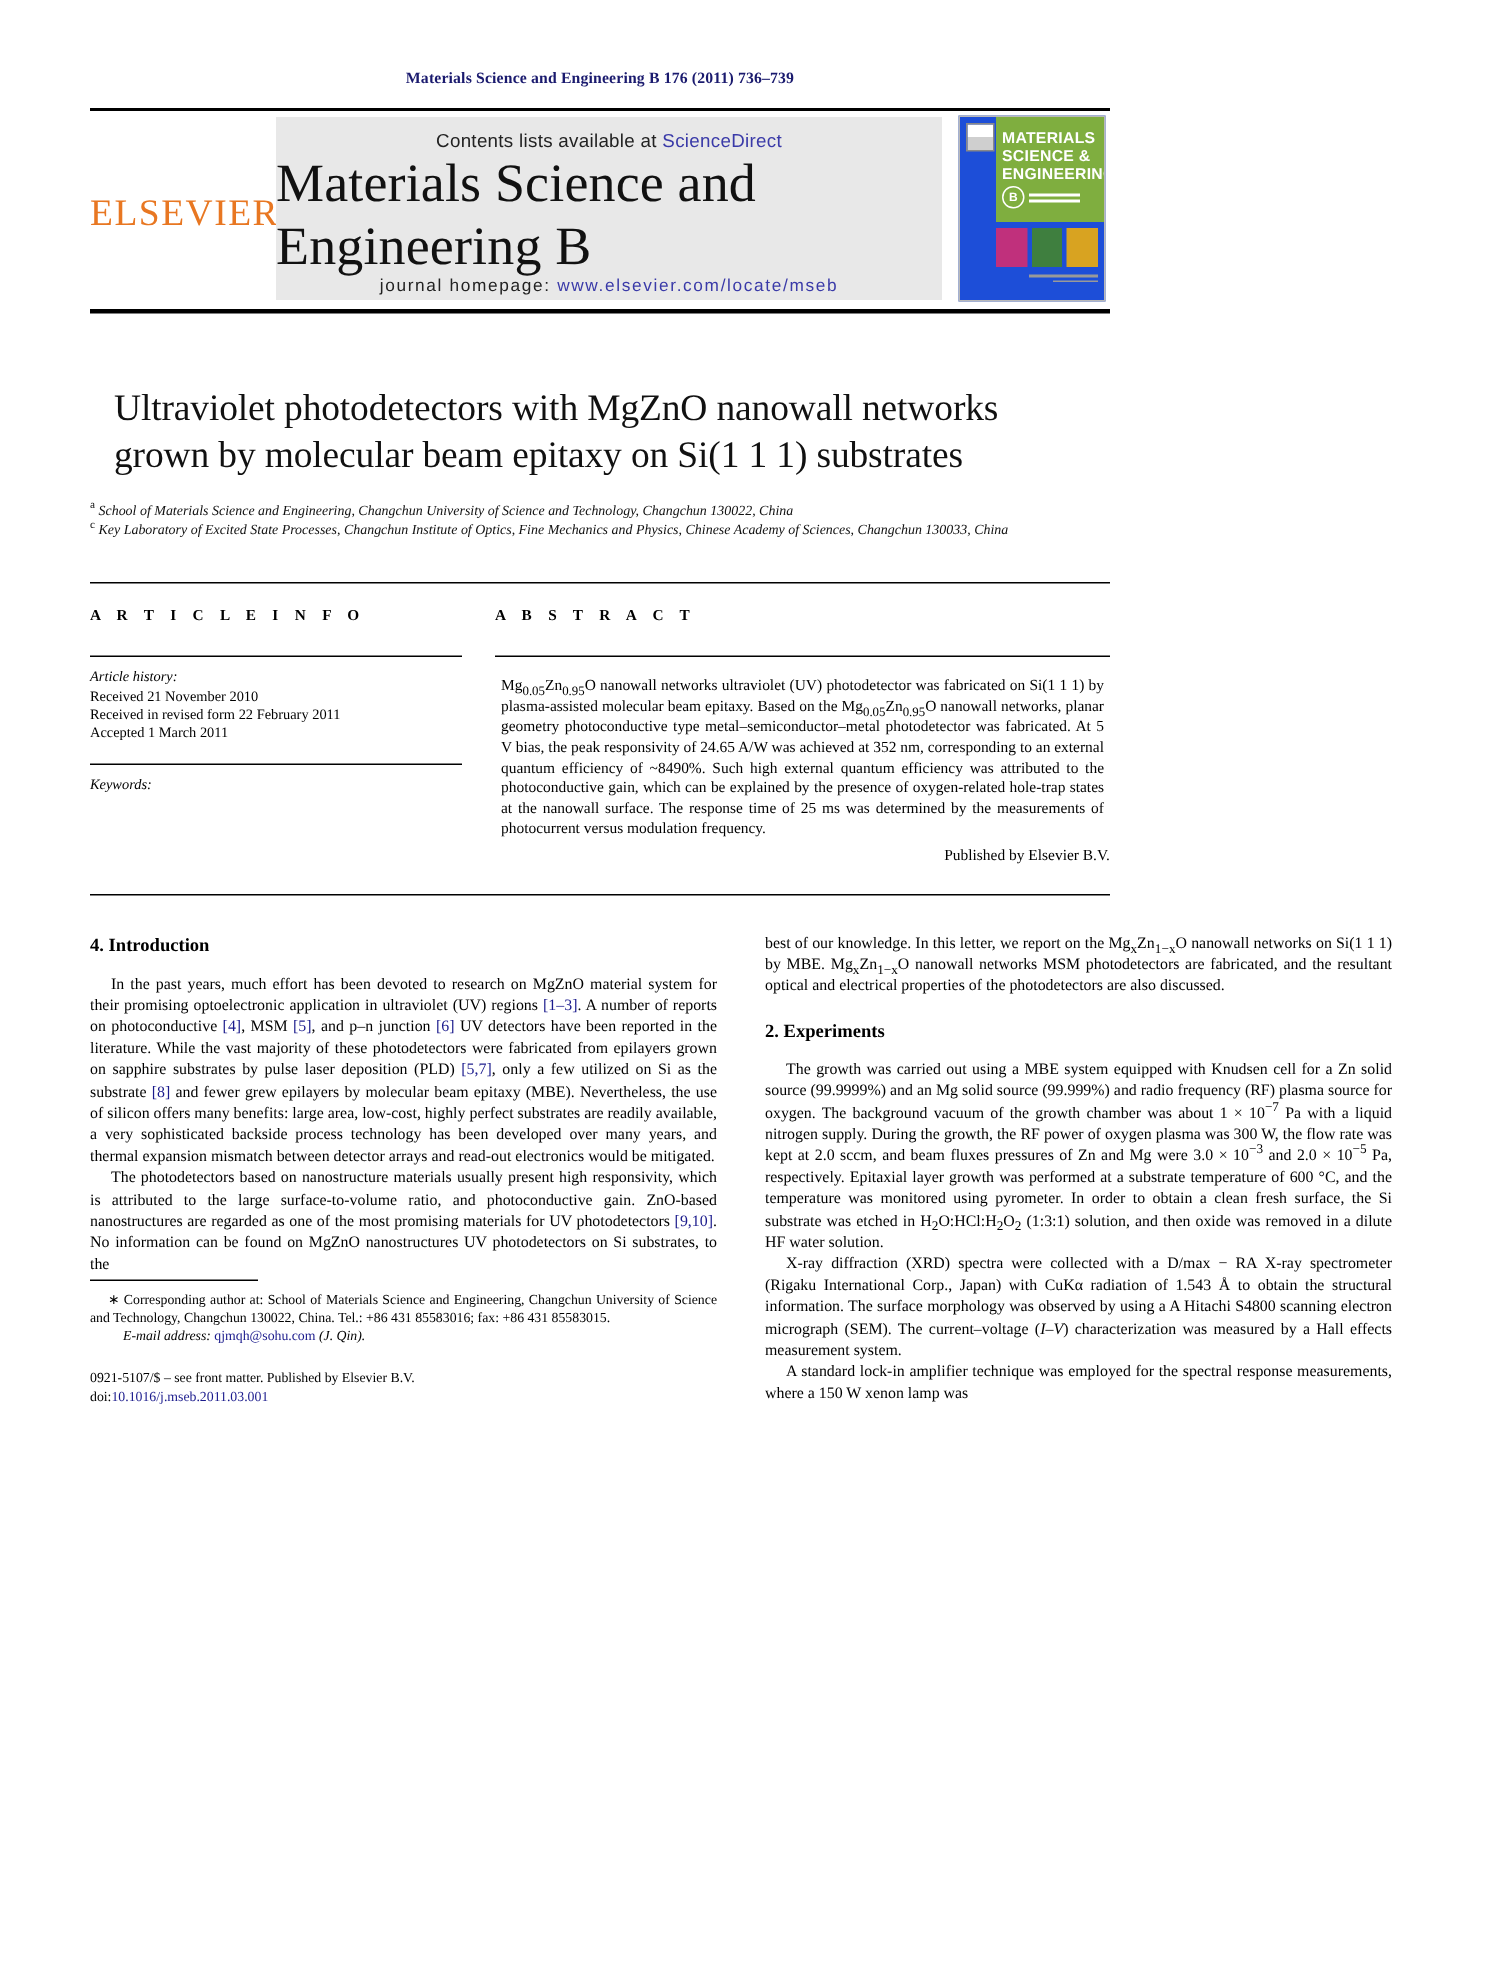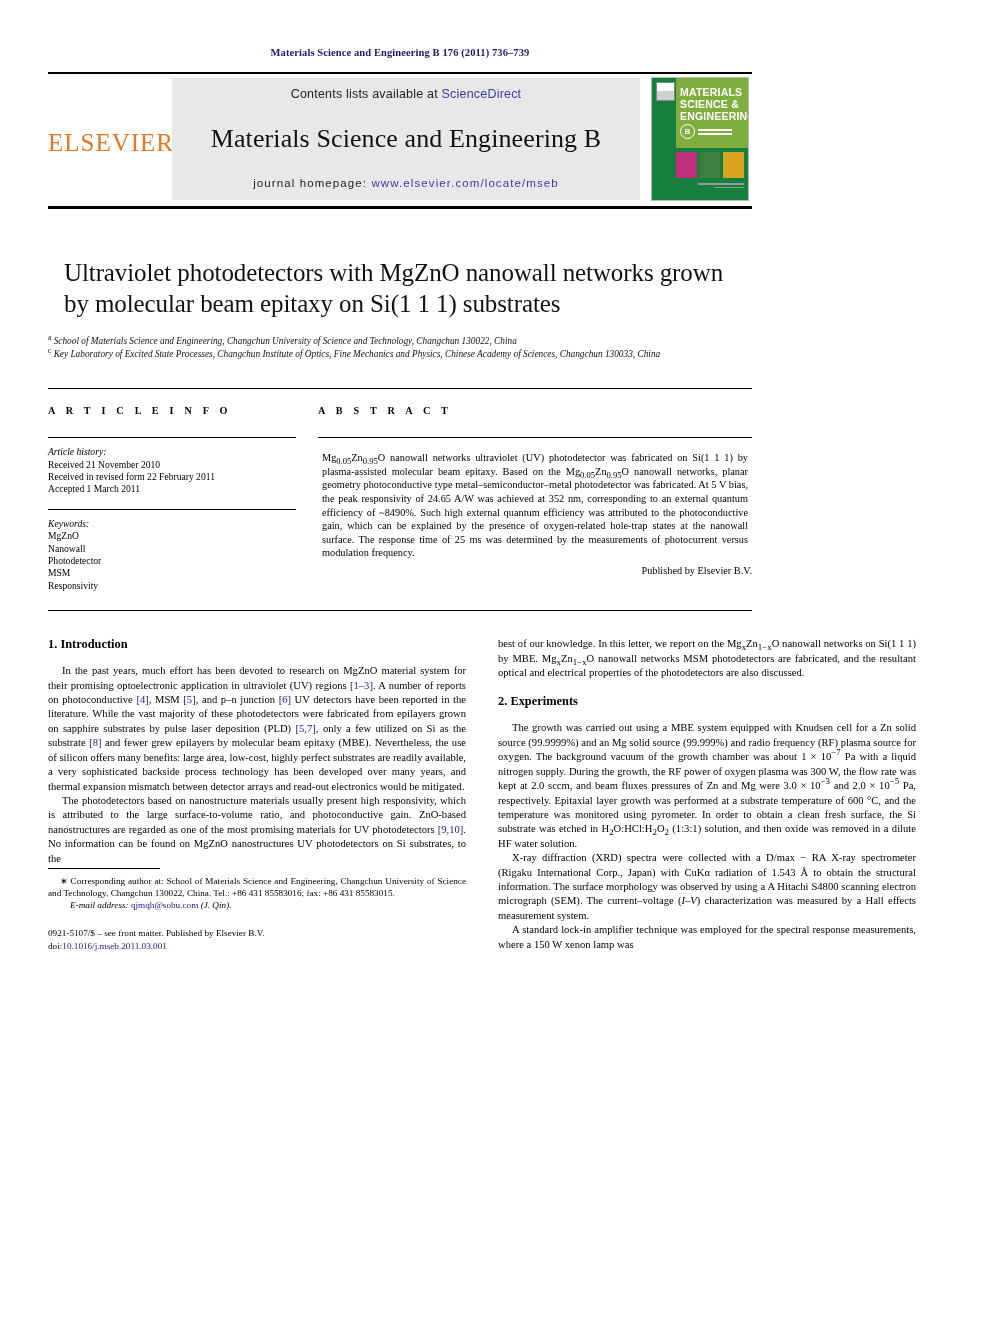--- a/index.html
+++ b/index.html
@@ -13,21 +13,21 @@
     font-family: "Liberation Serif", "DejaVu Serif", serif;
     color: #000000;
     position: relative;
     overflow: hidden;
   }
   .page {
     position: relative;
     width: 800px;
     height: 1323px;
     box-sizing: border-box;
-    padding: 0 48px;
+    padding: 0 60px;
   }
 
   
   .running-head {
     text-align: center;
     font-family: "Liberation Serif", serif;
     font-weight: bold;
     font-size: 10.5px;
     color: #1a1a6e;
     padding-top: 47px;
@@ -77,21 +77,21 @@
     color: #222;
     letter-spacing: 0.2px;
   }
   .sciencedirect {
     color: #3a3aa8;
     font-family: "Liberation Sans", sans-serif;
     font-size: 12.5px;
   }
   .journal-title {
     font-family: "Liberation Serif", serif;
-    font-size: 26px;
+    font-size: 36px;
     color: #111;
     letter-spacing: 0.1px;
   }
   .homepage-line {
     font-family: "Liberation Sans", sans-serif;
     font-size: 11.5px;
     letter-spacing: 1.1px;
     color: #222;
   }
   .homepage-url { color: #3a3aa8; }
@@ -100,21 +100,21 @@
     flex: 0 0 104px;
     padding: 4px 0 6px 0;
     display: flex;
     align-items: center;
     justify-content: center;
   }
   .cover {
     width: 96px;
     height: 122px;
     border: 1px solid #b9b9b9;
-    background: #15803d;
+    background: #1d4ed8;
     position: relative;
     overflow: hidden;
   }
   .cover-green {
     position: absolute; left: 24px; top: 0; right: 0; height: 70px;
     background: #7fae3f;
   }
   .cover-green-words {
     position: absolute; left: 28px; top: 8px; right: 3px;
     font-family: "Liberation Sans", sans-serif;
@@ -388,45 +388,38 @@
       <div class="history">
         <div class="hdr">Article history:</div>
         <div>
             <div>Received 21 November 2010</div>
             <div>Received in revised form 22 February 2011</div>
             <div>Accepted 1 March 2011</div>
           </div>
       </div>
       <div class="keywords thin-rule">
         <div class="hdr">Keywords:</div>
-        <div>
-            <div>MgZnO</div>
-            <div>Nanowall</div>
-            <div>Photodetector</div>
-            <div>MSM</div>
-            <div>Responsivity</div>
-          </div>
       </div>
     </div>
 
     <div class="col-abstract">
       <div class="sec-caps">A B S T R A C T</div>
       <div class="thin-rule"></div>
       <div class="abstract-body">
         <p>Mg<sub>0.05</sub>Zn<sub>0.95</sub>O nanowall networks ultraviolet (UV) photodetector was fabricated on Si(1 1 1) by plasma-assisted molecular beam epitaxy. Based on the Mg<sub>0.05</sub>Zn<sub>0.95</sub>O nanowall networks, planar geometry photoconductive type metal–semiconductor–metal photodetector was fabricated. At 5 V bias, the peak responsivity of 24.65 A/W was achieved at 352 nm, corresponding to an external quantum efficiency of ~8490%. Such high external quantum efficiency was attributed to the photoconductive gain, which can be explained by the presence of oxygen-related hole-trap states at the nanowall surface. The response time of 25 ms was determined by the measurements of photocurrent versus modulation frequency.</p>
         <div class="abstract-sign">Published by Elsevier B.V.</div>
       </div>
     </div>
   </div>
   <div class="info-area-bottom"></div>
 
   <div class="body-cols">
 
     <div class="bcol">
-      <h2 class="section">1.  Introduction</h2>
+      <h2 class="section">4.  Introduction</h2>
       <p class="para">In the past years, much effort has been devoted to research on MgZnO material system for their promising optoelectronic application in ultraviolet (UV) regions <span class="ref">[1–3]</span>. A number of reports on photoconductive <span class="ref">[4]</span>, MSM <span class="ref">[5]</span>, and p–n junction <span class="ref">[6]</span> UV detectors have been reported in the literature. While the vast majority of these photodetectors were fabricated from epilayers grown on sapphire substrates by pulse laser deposition (PLD) <span class="ref">[5,7]</span>, only a few utilized on Si as the substrate <span class="ref">[8]</span> and fewer grew epilayers by molecular beam epitaxy (MBE). Nevertheless, the use of silicon offers many benefits: large area, low-cost, highly perfect substrates are readily available, a very sophisticated backside process technology has been developed over many years, and thermal expansion mismatch between detector arrays and read-out electronics would be mitigated.</p>
       <p class="para">The photodetectors based on nanostructure materials usually present high responsivity, which is attributed to the large surface-to-volume ratio, and photoconductive gain. ZnO-based nanostructures are regarded as one of the most promising materials for UV photodetectors <span class="ref">[9,10]</span>. No information can be found on MgZnO nanostructures UV photodetectors on Si substrates, to the</p>
 
       <div class="footnote">
         <div class="fn-rule"></div>
         <div class="fn-text">
             <span class="indent">∗ Corresponding author at: School of Materials Science and Engineering, Changchun University of Science and Technology, Changchun 130022, China. Tel.: +86 431 85583016; fax: +86 431 85583015.</span>
           </div>
         <div class="fn-text fn-email">
           <span class="lbl">E-mail address:</span>

